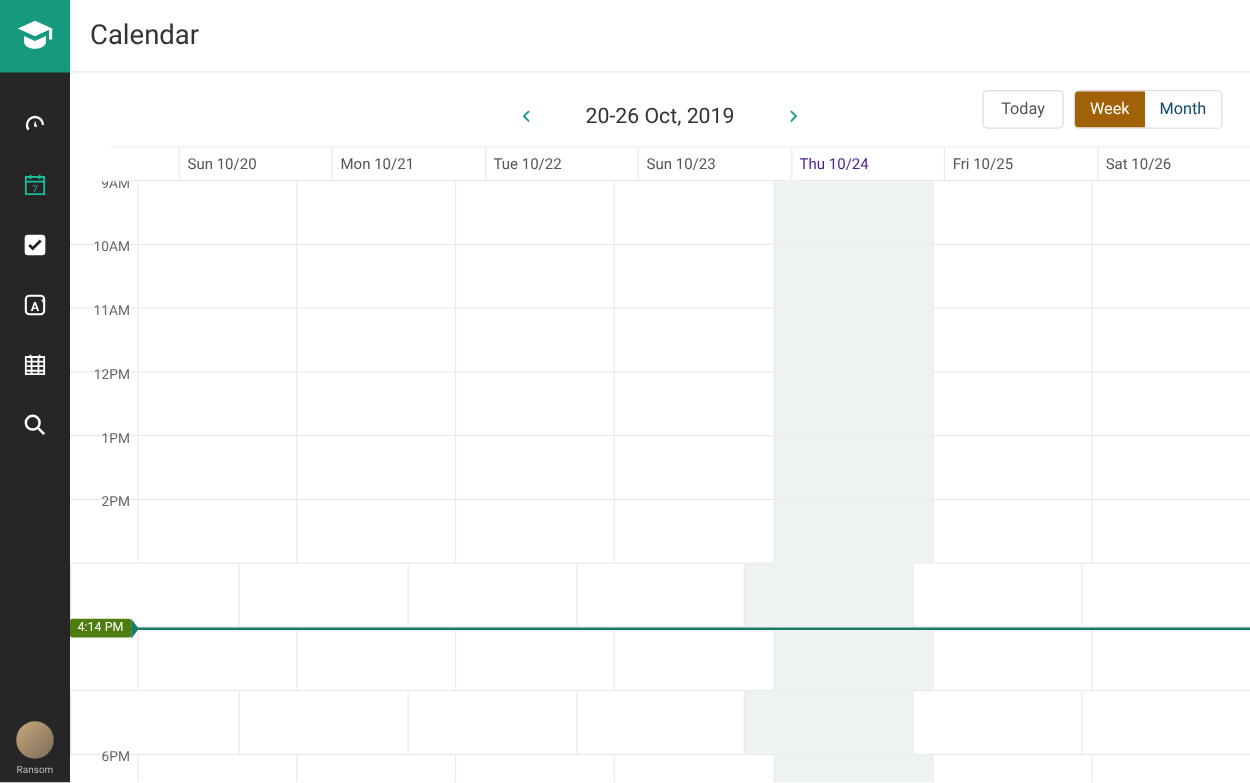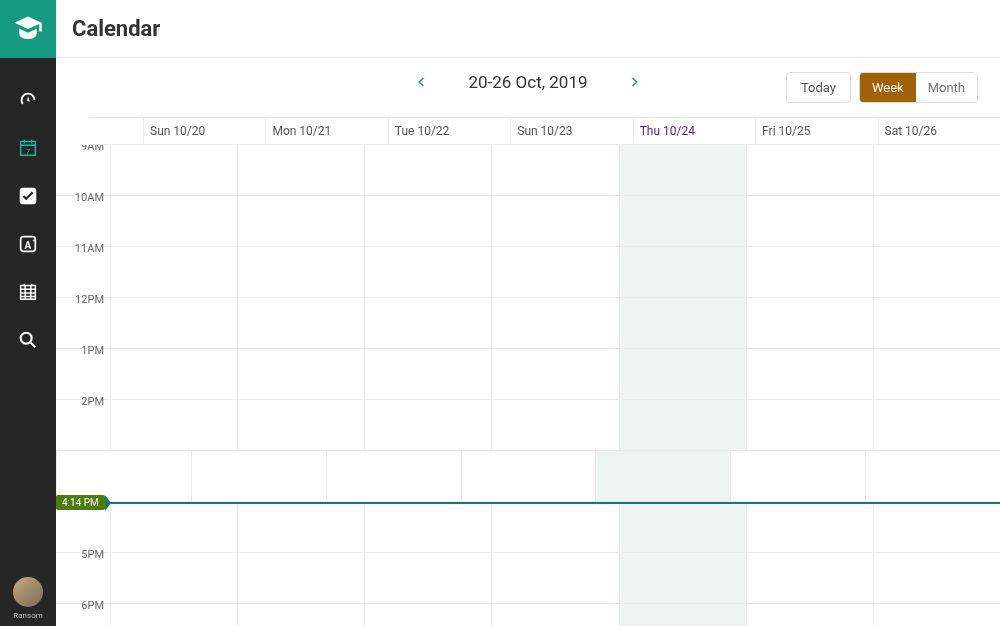--- a/index.html
+++ b/index.html
@@ -14,31 +14,31 @@
 .nav-item { width: 24px; height: 24px; display: flex; align-items: center; justify-content: center; cursor: pointer; }
 .nav-item svg { width: 22px; height: 22px; fill: #fff; }
 .nav-item.active svg { fill: #1abc9c; }
 .spacer { flex: 1; }
 .avatar { width: 30px; height: 30px; border-radius: 50%; background: linear-gradient(135deg,#c9a97a,#7a6b5a); margin-bottom: 4px; display:flex; align-items:center; justify-content:center; font-size:9px; color:#fff;}
 .avatar-name { font-size: 8px; color: #bbb; margin-bottom: 6px; }
 
 
 .main { flex: 1; display: flex; flex-direction: column; }
 .header { height: 58px; display: flex; align-items: center; padding: 0 16px; border-bottom: 1px solid #e8e8e8; }
-.title { font-size: 22px; font-weight: 700; color: #333; }
-
-.toolbar { display: flex; align-items: flex-start; padding: 14px 22px 14px 0; position: relative; }
+.title { font-size: 22px; font-weight: 400; color: #333; }
+
+.toolbar { display: flex; align-items: flex-end; padding: 14px 22px 14px 0; position: relative; }
 .dr { position: absolute; left: 50%; transform: translateX(-50%); display: flex; align-items: center; gap: 40px; }
 .arrow { cursor: pointer; display: flex; align-items: center; }
 .arrow svg { width: 14px; height: 14px; stroke: #159a80; stroke-width: 2.5; fill: none; }
 .date-label { font-size: 17px; color: #333; }
 .controls { margin-left: auto; display: flex; gap: 8px; align-items: center; }
 .btn { border: 1px solid #ddd; background: #fff; color: #555; font-size: 13px; padding: 7px 14px; border-radius: 4px; cursor: pointer; }
 .seg { display: flex; border: 1px solid #ddd; border-radius: 4px; overflow: hidden; }
-.seg .seg-btn { padding: 7px 12px; font-size: 13px; cursor: pointer; background: #fff; color: #737373; }
+.seg .seg-btn { padding: 7px 12px; font-size: 13px; cursor: pointer; background: #fff; color: #0c4a6e; }
 .seg .seg-btn.active { background: #a16207; color: #fff; }
 
 
 .cal { flex: 1; display: flex; flex-direction: column; overflow: hidden; position: relative; }
 .day-header { display: flex; border-top: 1px solid #eaeaea; border-bottom: 1px solid #eaeaea; font-size: 12px; color: #555; margin-left: 33px; }
 .gutter-h { width: 54px; flex-shrink: 0; }
 .day-h { flex: 1; padding: 6px 0 6px 6px; border-left: 1px solid #eaeaea; }
 .day-h.today { color: #4c1d95; }
 
 .body { flex: 1; overflow: hidden; position: relative; }
@@ -235,21 +235,20 @@
                 <div class="cell"></div>
                 <div class="cell"></div>
                 <div class="cell"></div>
                 <div class="cell"></div>
                 <div class="cell today"></div>
                 <div class="cell"></div>
                 <div class="cell"></div>
               </div>
             </div>
             <div class="row">
-              <div class="gutter">5PM</div>
               <div class="cells">
                 <div class="cell"></div>
                 <div class="cell"></div>
                 <div class="cell"></div>
                 <div class="cell"></div>
                 <div class="cell today"></div>
                 <div class="cell"></div>
                 <div class="cell"></div>
               </div>
             </div>

